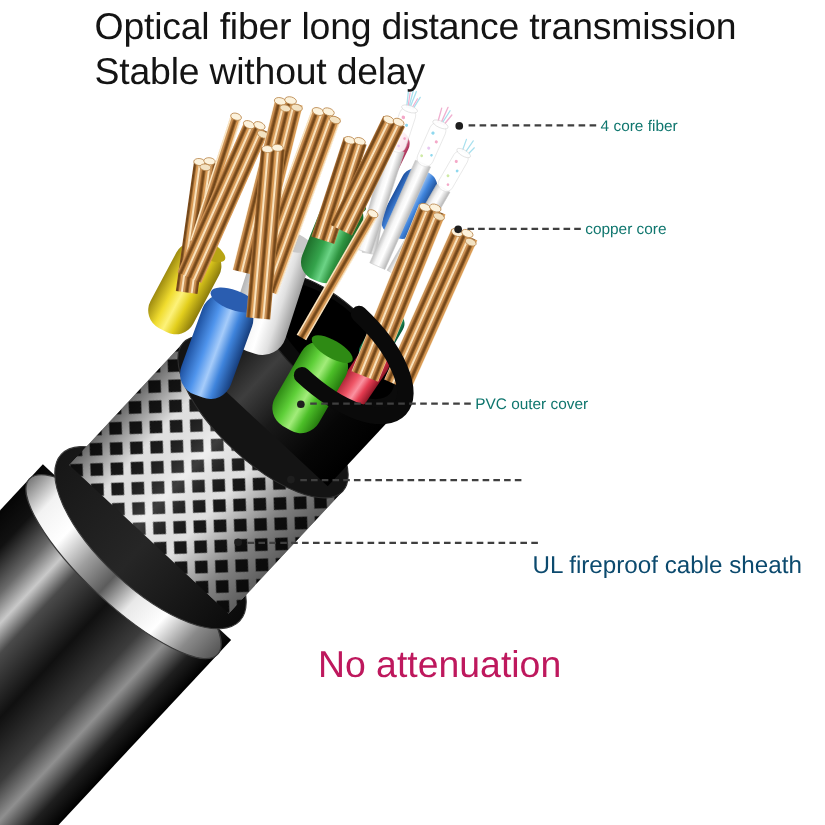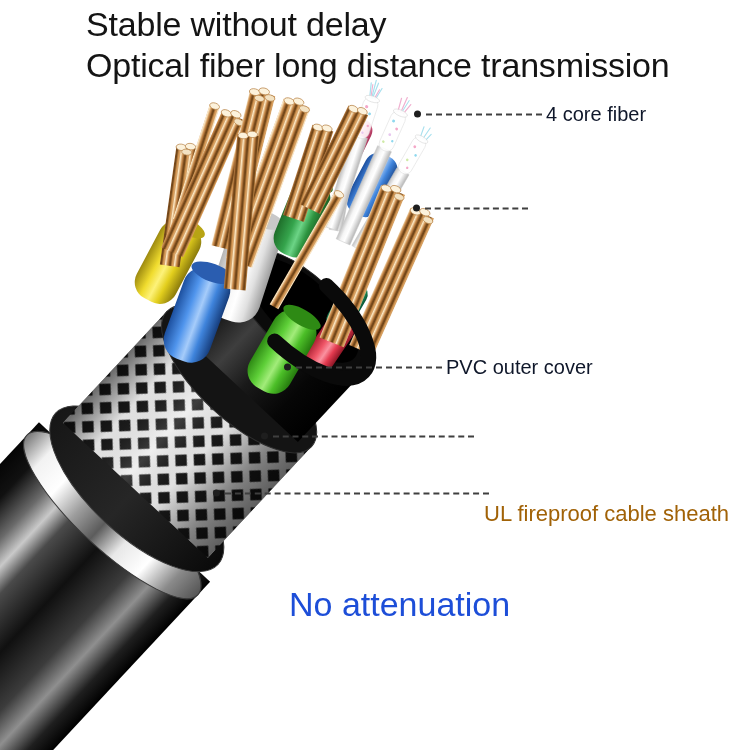--- a/index.html
+++ b/index.html
@@ -2,31 +2,31 @@
 <html><head>
 <meta charset="utf-8">
 <style>
   html,body{margin:0;padding:0;background:#fff}
   .canvas{position:relative;width:750px;height:750px;background:#ffffff;overflow:hidden;
           font-family:"Liberation Sans","DejaVu Sans",sans-serif;color:#141414}
   .illus{position:absolute;left:0;top:0}
   .title{position:absolute;left:86px;top:4px;font-size:34px;line-height:41px;
          letter-spacing:-0.2px;color:#141414;white-space:nowrap}
   .features{position:absolute;left:289px;top:581px;font-size:34px;line-height:47px;
-            color:#1d4ed8;white-space:nowrap}
+            color:#be185d;white-space:nowrap}
   .ann{position:absolute;display:flex;align-items:center;transform:translateY(-50%)}
   .ann .dot{width:7px;height:7px;border-radius:50%;background:#1e1e1e;flex:none}
   .ann .dash{height:0;border-top:2px dashed #3f3f3f;margin-left:5px;flex:none}
-  .ann .lbl{margin-left:4px;font-size:20px;white-space:nowrap;color:#0f172a}
+  .ann .lbl{margin-left:4px;font-size:14px;white-space:nowrap;color:#0f766e}
   #ann1{left:414px;top:114px}  #ann1 .dash{width:116px}
   #ann2{left:413px;top:208px}  #ann2 .dash{width:103px}
-  #ann3{left:284px;top:367px}  #ann3 .dash{width:146px}
+  #ann3{left:270px;top:367px}  #ann3 .dash{width:146px}
   #ann4{left:261px;top:436px}  #ann4 .dash{width:201px}
   #ann5{left:213px;top:493px}  #ann5 .dash{width:264px}
-  .lbl5{position:absolute;left:484px;top:501px;font-size:22px;white-space:nowrap;color:#a16207}
+  .lbl5{position:absolute;left:484px;top:501px;font-size:22px;white-space:nowrap;color:#0c4a6e}
 </style>
 </head>
 <body>
 
 <div class="canvas">
 
   <svg class="illus" width="750" height="750" viewBox="0 0 750 750">
     <defs>
       <linearGradient id="sheathG" x1="0" y1="0" x2="0" y2="1">
         <stop offset="0" stop-color="#050505"></stop>
@@ -312,33 +312,34 @@
         <ellipse cx="8" cy="1" rx="5.2" ry="3.1" fill="#f3e2c2" stroke="#b9854a" stroke-width="0.7"></ellipse>
       </g>
     </g>
 
     <g transform="translate(300.5 313.3) rotate(-47)">
       <path d="M 38 0 A 38 86 0 0 1 -38 0" fill="none" stroke="#0a0a0a" stroke-width="15" stroke-linecap="round"></path>
     </g>
   </svg>
 
   <div class="title">
+    <div>Optical fiber long distance transmission</div>
     <div>Stable without delay</div>
-    <div>Optical fiber long distance transmission</div>
   </div>
 
   <div class="ann" id="ann1">
     <span class="dot"></span>
     <span class="dash"></span>
     <span class="lbl">4 core fiber</span>
   </div>
 
   <div class="ann" id="ann2">
     <span class="dot"></span>
     <span class="dash"></span>
+    <span class="lbl">copper core</span>
   </div>
 
   <div class="ann" id="ann3">
     <span class="dot"></span>
     <span class="dash"></span>
     <span class="lbl">PVC outer cover</span>
   </div>
 
   <div class="ann" id="ann4">
     <span class="dot"></span>

